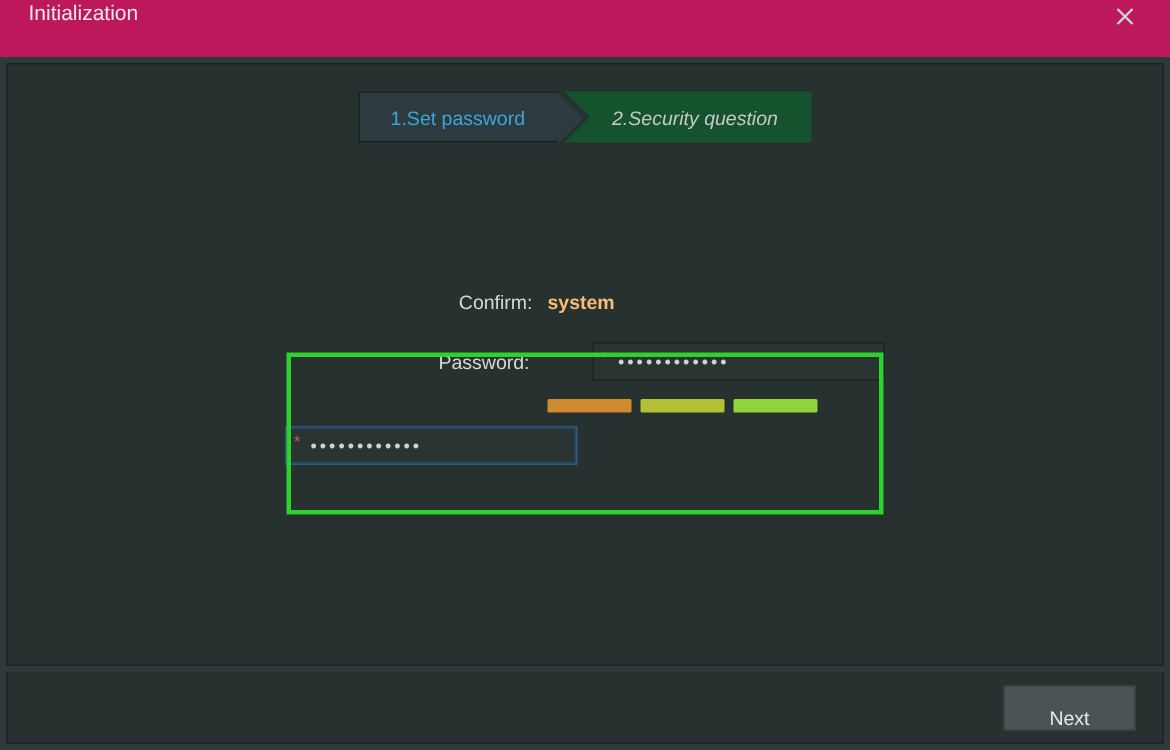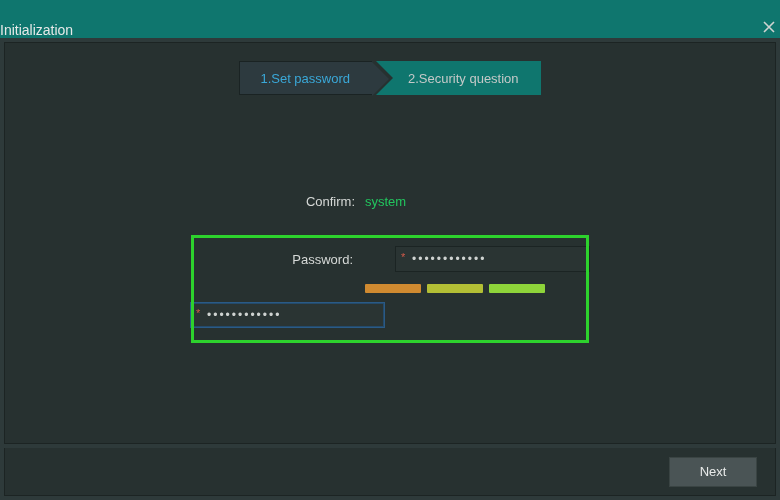--- a/index.html
+++ b/index.html
@@ -8,24 +8,24 @@
     background: #2e3a3a;
     font-family: Arial, Helvetica, sans-serif;
     color: #d9dddb;
     font-size: 13px;
     display: flex;
     flex-direction: column;
   }
   
   .titlebar {
     height: 38px;
-    background: #0f766e;
-    display: flex;
-    align-items: flex-end;
-    padding: 0 0;
+    background: #be185d;
+    display: flex;
+    align-items: flex-start;
+    padding: 0 19px;
   }
   .titlebar .title {
     flex: 1;
     color: #e6e9e8;
     font-size: 14px;
   }
   .titlebar .close {
     width: 22px; height: 22px;
     display: flex; align-items: center; justify-content: center;
     color: #cfd3d1;
@@ -68,24 +68,25 @@
     content: "";
     position: absolute;
     right: -17px; top: 0;
     width: 0; height: 0;
     border-top: 17px solid transparent;
     border-bottom: 17px solid transparent;
     border-left: 17px solid #2d3a3f;
     z-index: 2;
   }
   .step.inactive {
-    background: #0f766e;
+    background: #14532d;
     color: #c5c9c8;
     margin-left: 4px;
     padding-left: 32px;
+    font-style: italic;
   }
   .step.inactive::before {
     content: "";
     position: absolute;
     left: 0; top: 0;
     width: 0; height: 0;
     border-top: 17px solid transparent;
     border-bottom: 17px solid transparent;
     border-left: 17px solid #273130;
     z-index: 1;
@@ -98,28 +99,28 @@
   }
   .form-inner {
     width: 400px;
     position: relative;
   }
   .row {
     display: flex;
     align-items: center;
     height: 32px;
   }
-  .row + .row { margin-top: 26px; gap: 32px; }
+  .row + .row { margin-top: 8px; gap: 32px; }
   .lbl {
     width: 175px;
     text-align: right;
     padding-right: 10px;
     color: #d6d9d7;
   }
-  .val-static { color: #22c55e; }
+  .val-static { color: #fdba74; font-weight: bold; }
   .input-wrap { position: relative; }
   input[type=password] {
     width: 195px;
     height: 26px;
     background: #2a3433;
     border: 1px solid #1b2423;
     color: #cfd3d1;
     padding: 0 8px 0 16px;
     font-size: 12px;
     letter-spacing: 2px;
@@ -173,21 +174,21 @@
     align-items: center;
     padding-right: 18px;
   }
   .btn {
     min-width: 88px;
     height: 30px;
     background: #4a5455;
     border: 1px solid #3a4443;
     color: #e8eae9;
     display: flex;
-    align-items: center;
+    align-items: flex-end;
     justify-content: center;
     cursor: pointer;
     font-size: 13px;
   }
 </style>
 </head>
 <body>
 
 <div class="titlebar">
   <div class="title">Initialization</div>

